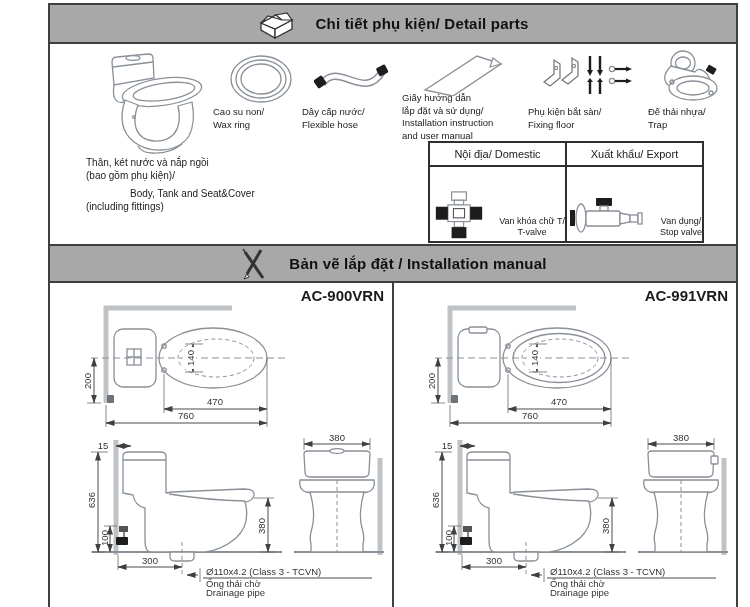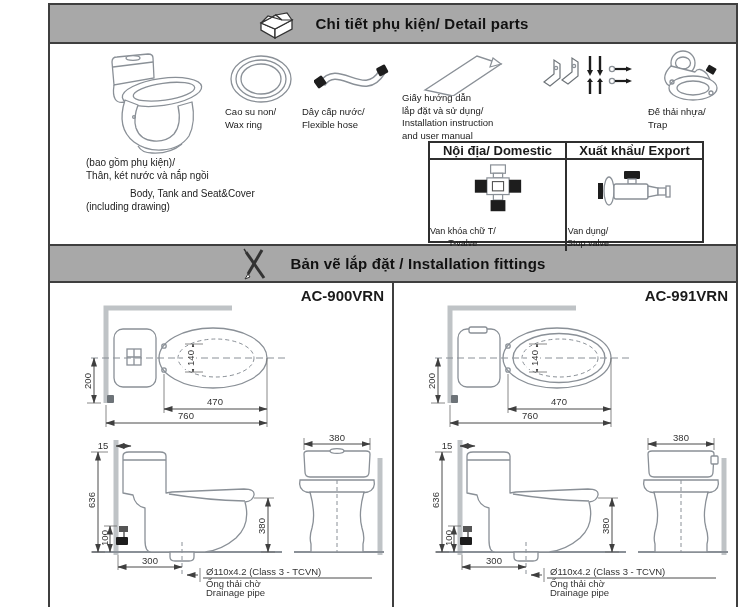--- a/index.html
+++ b/index.html
@@ -23,24 +23,24 @@
 
   .abs { position:absolute; }
   .cap { position:absolute; font-size:9.5px; line-height:1.32; color:#222; }
   .cap-toilet { text-align:left; font-size:10px; line-height:1.3; }
   .cap-toilet .mt { margin-top:5px;padding-left:44px; }
 
   .vtable { position:absolute; left:378px; top:97px; width:276px; height:102px;
             border:2px solid #2f2f2f; display:flex; flex-direction:column; background:#fff; }
   .vt-head { display:flex; height:24px; border-bottom:2px solid #2f2f2f; }
   .vt-head > div { flex:1; display:flex; align-items:center; justify-content:center;
-                   font-weight:bold; font-size:13px; }
+                   font-weight:normal; font-size:11px; }
   .vt-head > div:first-child { border-right:2px solid #2f2f2f; }
   .vt-body { flex:1; display:flex; }
-  .vt-cell { flex:1; display:flex; flex-direction:column; align-items:flex-start;gap:12px; }
+  .vt-cell { flex:1; display:flex; align-items:flex-end;gap:12px; }
   .vt-cell:first-child { border-right:2px solid #2f2f2f; }
   .vt-cell svg { margin:4px auto 0 auto; }
   .vt-cap { font-size:9px; line-height:1.3; text-align:center; padding-bottom:2px; }
 
   
   .ol  { stroke:#8a9097; stroke-width:1.3; fill:none; }
   .olw { stroke:#8a9097; stroke-width:1.3; fill:#fff; }
   .wall { stroke:#bfc3c6; stroke-width:5; fill:none; }
   .dim  { stroke:#4a4a4a; stroke-width:1; fill:none; }
   .ext  { stroke:#6a6a6a; stroke-width:.8; fill:none; }
@@ -78,32 +78,32 @@
         <g transform="rotate(-8 80 42)">
           <ellipse class="olw" cx="80" cy="42" rx="40" ry="13.5"></ellipse>
           <ellipse class="ol" cx="82" cy="42" rx="31" ry="8.5"></ellipse>
         </g>
         <path class="ol" d="M32,35 Q29,55 43,52"></path>
         <path class="olw" d="M43,50 Q34,78 52,92 Q64,101 80,100 Q98,99 107,86 Q114,72 110,52 L96,56 Q100,74 92,84 Q84,92 72,91 Q58,90 54,78 Q51,68 56,55 Z" stroke-linejoin="round"></path>
         <path class="ol" d="M56,96 Q60,103 70,103 Q88,104 100,94"></path>
         <circle class="ol" cx="52" cy="67" r="1.4"></circle>
       </svg>
       <div class="cap cap-toilet" style="left:36px;top:112px;width:210px;">
+        <div>Thân, két nước và nắp ngồi</div>
         <div>(bao gồm phụ kiện)/</div>
-        <div>Thân, két nước và nắp ngồi</div>
         <div class="mt">Body, Tank and Seat&amp;Cover</div>
-        <div>(including drawing)</div>
+        <div>(including fittings)</div>
       </div>
 
       <svg class="abs" style="left:178px;top:10px;" width="66" height="50" viewBox="0 0 66 50">
         <ellipse class="ol" cx="33" cy="25" rx="30" ry="23"></ellipse>
         <ellipse class="ol" cx="33" cy="25" rx="25" ry="19"></ellipse>
         <ellipse class="ol" cx="33" cy="25" rx="20" ry="15"></ellipse>
       </svg>
-      <div class="cap" style="left:175px;top:62px;width:96px;">
+      <div class="cap" style="left:163px;top:62px;width:96px;">
         <div>Cao su non/</div>
         <div>Wax ring</div>
       </div>
 
       <svg class="abs" style="left:264px;top:14px;" width="76" height="38" viewBox="0 0 76 38">
         <path d="M8,26 C24,2 50,44 68,14" stroke="#8a9097" stroke-width="7.5" fill="none"></path>
         <path d="M8,26 C24,2 50,44 68,14" stroke="#fff" stroke-width="4.5" fill="none"></path>
         <rect x="1" y="19" width="10" height="10" rx="1.5" class="dark" transform="rotate(-35 6 24)"></rect>
         <rect x="63" y="8" width="10" height="9" rx="1.5" class="dark" transform="rotate(-28 68 12)"></rect>
       </svg>
@@ -136,20 +136,24 @@
         <polygon points="45,28 51,28 48,24" class="dark"></polygon>
         <line x1="58" y1="28" x2="58" y2="40" stroke="#1d1d1d" stroke-width="2.4"></line>
         <polygon points="55,28 61,28 58,24" class="dark"></polygon>
         <circle cx="70" cy="15" r="2.6" class="ol"></circle>
         <line x1="73" y1="15" x2="84" y2="15" stroke="#1d1d1d" stroke-width="2.2"></line>
         <polygon points="84,12.5 84,17.5 90,15" class="dark"></polygon>
         <circle cx="70" cy="27" r="2.6" class="ol"></circle>
         <line x1="73" y1="27" x2="84" y2="27" stroke="#1d1d1d" stroke-width="2.2"></line>
         <polygon points="84,24.5 84,29.5 90,27" class="dark"></polygon>
       </svg>
+      <div class="cap" style="left:478px;top:62px;width:120px;">
+        <div>Phụ kiện bắt sàn/</div>
+        <div>Fixing floor</div>
+      </div>
 
       <svg class="abs" style="left:603px;top:4px;" width="70" height="56" viewBox="0 0 70 56">
         <circle class="olw" cx="30" cy="15" r="12"></circle>
         <ellipse class="ol" cx="30" cy="15" rx="7.5" ry="6"></ellipse>
         <path class="olw" d="M18,18 Q8,28 14,36 L26,46 Q34,52 48,50 Q60,48 62,40 L54,26 Q46,18 42,24 Z" stroke-linejoin="round"></path>
         <ellipse class="olw" cx="40" cy="40" rx="24" ry="12"></ellipse>
         <ellipse class="ol" cx="40" cy="40" rx="16" ry="7"></ellipse>
         <rect x="54" y="18" width="9" height="7" rx="1" transform="rotate(30 58 21)" class="dark"></rect>
         <circle class="ol" cx="19" cy="34" r="2"></circle>
         <circle class="ol" cx="58" cy="45" r="2"></circle>
@@ -201,21 +205,21 @@
       </div>
     </div>
 
     <div class="bar bar2">
       <svg width="30" height="32" viewBox="0 0 30 32">
         <path d="M22,2 L8,26" stroke="#333" stroke-width="3" fill="none"></path>
         <path d="M8,26 L5,31 L10,29 Z" fill="#fff" stroke="#333" stroke-width="1"></path>
         <path d="M6,4 L24,30" stroke="#333" stroke-width="3" fill="none"></path>
         <path d="M6,4 L4,1" stroke="#333" stroke-width="1.4"></path>
       </svg>
-      <span class="bar-title">Bản vẽ lắp đặt / Installation fittings</span>
+      <span class="bar-title">Bản vẽ lắp đặt / Installation manual</span>
     </div>
 
     <div class="drawings">
 
       <div class="panel v900">
         <div class="model-name">AC-900VRN</div>
 
         <svg class="abs" style="left:12px;top:18px;" width="300" height="135" viewBox="0 0 300 135">
           <defs>
             <marker id="aTL" viewBox="0 0 9 6" refX="8.5" refY="3" markerWidth="9" markerHeight="6" orient="auto-start-reverse">

